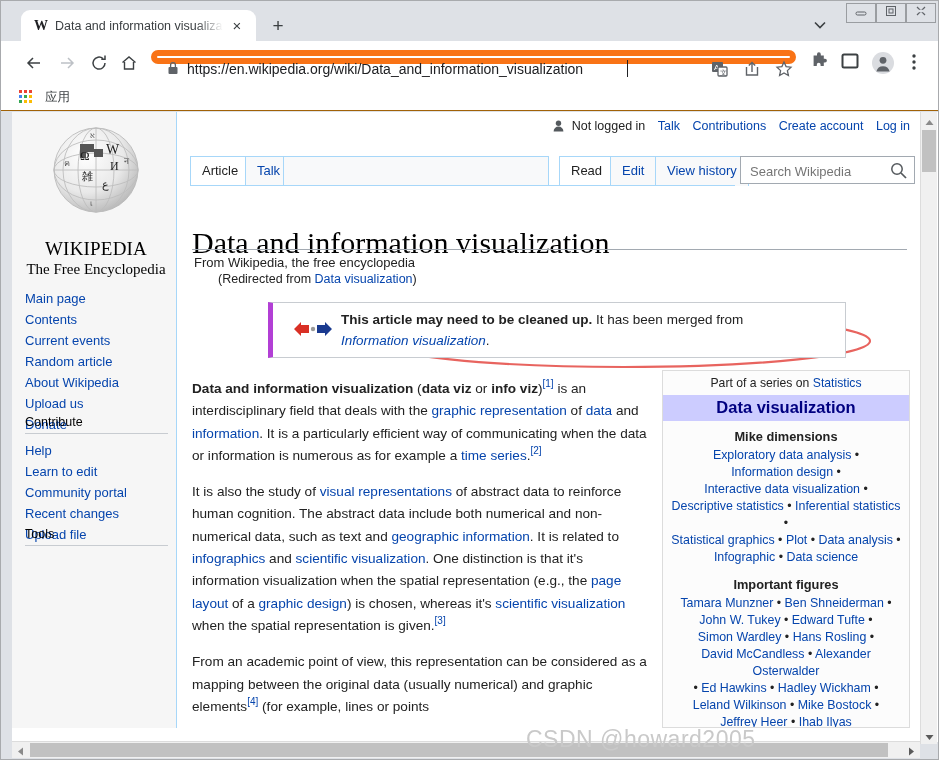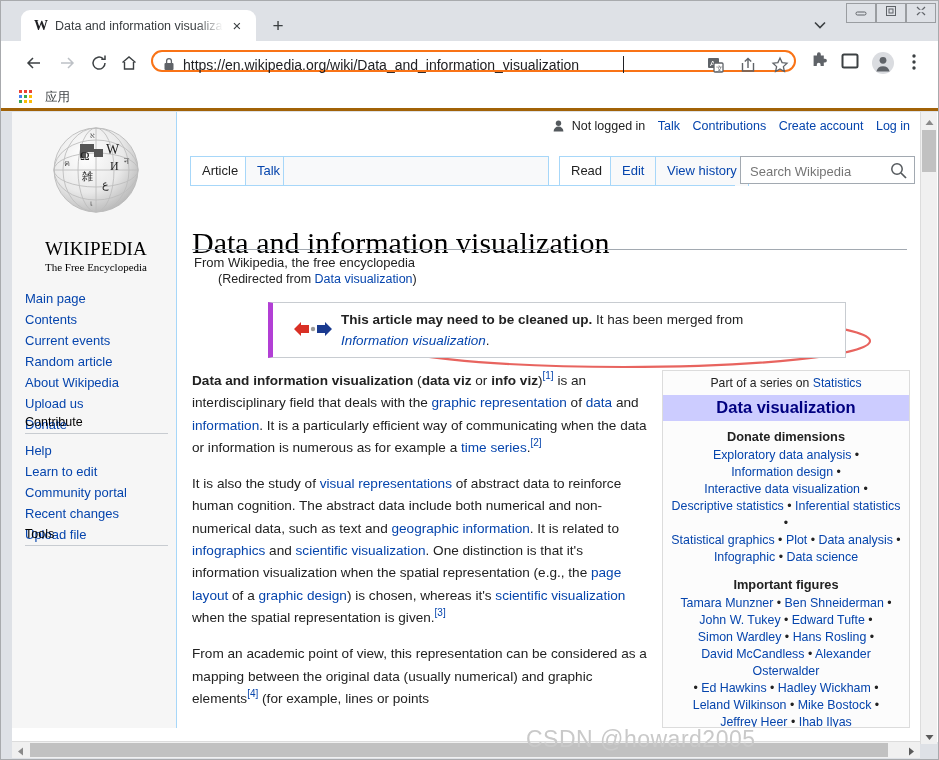--- a/index.html
+++ b/index.html
@@ -79,22 +79,22 @@
     position:absolute; top:10px; width:26px; height:24px;
     text-align:center; cursor:pointer;
   }
   .navbtn svg { display:block; margin:3px auto; }
   #nav-back { left:20px; }
   #nav-fwd  { left:53px; }
   #nav-reload { left:85px; }
   #nav-home { left:115px; }
 
   #omnibox {
-    position:absolute; left:150px; top:9px; width:645px; height:22px;
-    background:#fff; border:2px solid #f97316; border-radius:14px;
+    position:absolute; left:150px; top:9px; width:645px; height:14px;
+    background:#fff; border:6px solid #f97316; border-radius:14px;
   }
   #omnibox-lock {
     position:absolute; left:10px; top:5px; width:14px; height:16px;
   }
   #omnibox-url {
     position:absolute; left:30px; top:2px; width:540px; height:22px;
     font-size:14px; color:#202124; line-height:22px;
     white-space:nowrap; overflow:hidden;
     font-family:"Liberation Sans", sans-serif;
   }
@@ -108,21 +108,21 @@
 
   .extbtn { position:absolute; top:11px; width:22px; height:22px; cursor:pointer; }
   #ext-puzzle { left:808px; }
   #ext-panel  { left:840px; }
   #ext-avatar { left:871px; }
   #ext-menu   { left:905px; width:16px; }
 
   
   #bookmarkbar {
     position:absolute; left:0; top:82px; width:937px; height:28px;
-    background:#ffffff; border-bottom:3px solid #a16207;
+    background:#ffffff; border-bottom:1px solid #a16207;
   }
   #apps-grid {
     position:absolute; left:18px; top:7px; width:14px; height:14px;
   }
   .gd { position:absolute; width:3px; height:3px; }
   #apps-label {
     position:absolute; left:44px; top:5px; height:18px;
     font-size:12.5px; color:#3c4043; line-height:18px;
   }
 
@@ -149,21 +149,21 @@
     position:absolute; left:14px; top:8px; width:140px; height:150px;
     text-align:center;
   }
   #globe { margin:0 auto; display:block; }
   #logo-word {
     font-family:"Liberation Serif", serif;
     font-size:19px; color:#000; letter-spacing:0.2px; margin-top:14px;
   }
   #logo-tag {
     font-family:"Liberation Serif", serif;
-    font-size:11px; color:#000; margin-top:1px;
+    font-size:15px; color:#000; margin-top:1px;
   }
 
   .nav-section { position:absolute; left:0; width:164px; }
   .nav-heading {
     color:#000000; font-size:12.5px; padding:0 0 4px 13px;
   }
   .nav-rule { border-bottom:1px solid #c8ccd1; margin:0 8px 5px 13px; height:1px; }
   .nav-list { list-style:none; margin:0; padding:0; }
   .nav-list li { padding:1.5px 0 1.5px 13px; }
   .nav-list a {
@@ -253,21 +253,21 @@
     font-size:13.5px; color:#222; line-height:21px;
   }
   #cleanup-text b { font-weight:bold; }
   #cleanup-text i a { color:#0645ad; font-style:italic; text-decoration:none; cursor:pointer; }
 
   
   #body-col {
     position:absolute; left:14px; top:258px; width:455px;
     font-size:13.6px; color:#222; line-height:22.3px;
   }
-  #body-col p { margin:0 0 14px 0; }
+  #body-col p { margin:8px 0 14px 0; }
   #body-col a { color:#0645ad; text-decoration:none; cursor:pointer; }
   #body-col sup { font-size:10px; vertical-align:super; line-height:0; }
   #body-col sup a { color:#0645ad; }
   #body-col b { font-weight:bold; }
 
   
   #infobox {
     position:absolute; left:484px; top:258px; width:248px;
     background:#fcfcfc; border:1px solid #dcdcdc;
     font-size:12.4px; text-align:center; color:#222;
@@ -591,21 +591,21 @@
             From an academic point of view, this representation can be considered as a mapping between the original data (usually numerical) and graphic elements<sup><a>[4]</a></sup> (for example, lines or points
           </p>
         </div>
 
         <div id="infobox">
           <div id="ib-series">
             <span>Part of a series on </span><a>Statistics</a>
           </div>
           <div id="ib-title">Data visualization</div>
 
-          <div class="ib-heading">Donate dimensions</div>
+          <div class="ib-heading">Mike dimensions</div>
           <div class="ib-links">
             <a>Exploratory data analysis</a><span class="ib-sep"> • </span><br>
             <a>Information design</a><span class="ib-sep"> • </span><br>
             <a>Interactive data visualization</a><span class="ib-sep"> • </span><br>
             <a>Descriptive statistics</a><span class="ib-sep"> • </span><a>Inferential statistics</a><span class="ib-sep"> • </span><br>
             <a>Statistical graphics</a><span class="ib-sep"> • </span><a>Plot</a><span class="ib-sep"> • </span><a>Data analysis</a><span class="ib-sep"> • </span><br>
             <a>Infographic</a><span class="ib-sep"> • </span><a>Data science</a>
           </div>
 
           <div class="ib-heading">Important figures</div>

